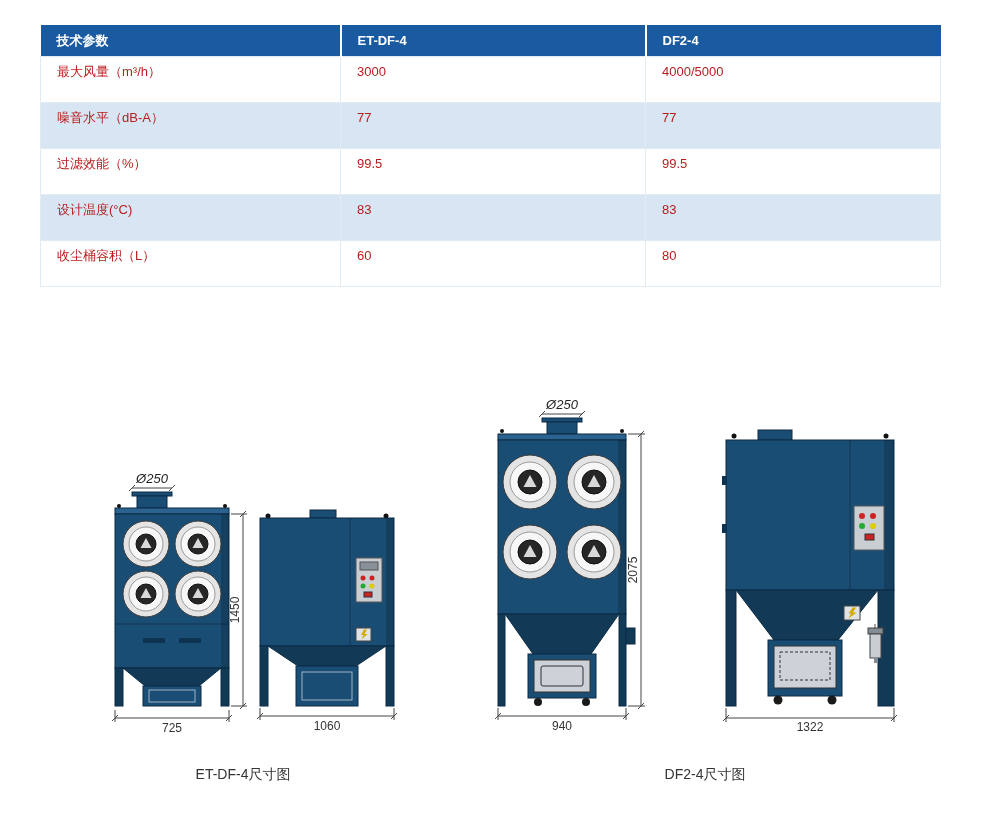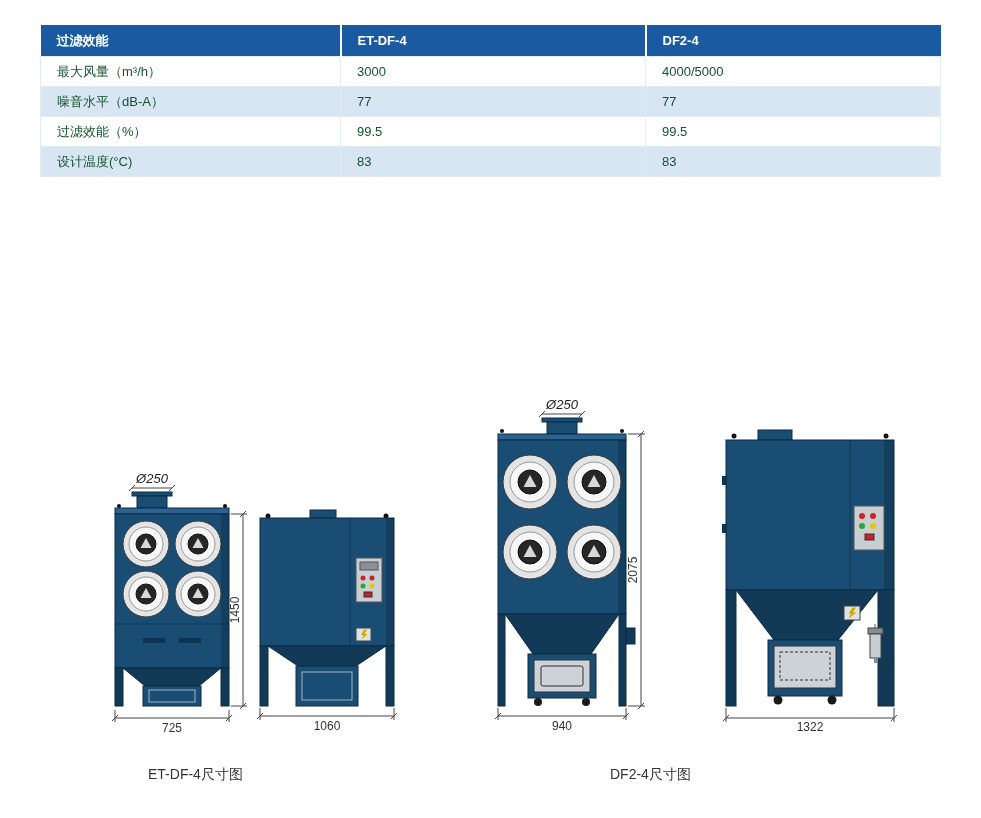--- a/index.html
+++ b/index.html
@@ -3,51 +3,51 @@
 <meta charset="utf-8">
 <style>
   html,body{margin:0;padding:0;background:#fff;}
   body{width:981px;height:818px;position:relative;font-family:"Liberation Sans","DejaVu Sans",sans-serif;color:#333;}
   .page{position:relative;width:981px;height:818px;overflow:hidden;background:#fff;}
 
   
   table.spec{position:absolute;left:40px;top:25px;width:900px;border-collapse:collapse;table-layout:fixed;font-size:13px;}
   table.spec th{background:#1a5aa0;color:#fff;text-align:left;font-weight:bold;height:31px;padding:0 8px 0 16px;border-right:2px solid #fff;font-size:13px;}
   table.spec th:last-child{border-right:none;}
-  table.spec td{height:29px;padding:0 8px 0 16px;border:1px solid #e2eaf2;background:#fff;color:#14532d;margin-left:10px;}
+  table.spec td{height:29px;padding:0 8px 16px 16px;border:1px solid #e2eaf2;background:#fff;color:#b91c1c;margin-left:10px;}
   table.spec tr.alt td{background:#d8e6f3;}
 
   
   .drawing{position:absolute;}
   .body-fill{fill:#1a4d74;stroke:#0b2b44;stroke-width:1;}
   .dark-fill{fill:#123a57;stroke:#0b2b44;stroke-width:1;}
   .lid{fill:#2b628f;stroke:#0b2b44;stroke-width:1;}
   .shade{fill:rgba(0,0,0,0.18);stroke:none;}
   .seam{stroke:rgba(0,0,0,0.3);stroke-width:1;}
   .panel{fill:#c9ced3;stroke:#555;stroke-width:1;}
   .inner-line{fill:none;stroke:#9fb3c4;stroke-width:1;}
   .dim{stroke:#444;stroke-width:1;fill:none;}
   .dim-text{fill:#333;font-size:12px;}
   .dia-text{fill:#222;font-size:13px;font-style:italic;}
-  .caption{position:absolute;width:190px;text-align:left;font-size:14px;color:#333;}
+  .caption{position:absolute;width:190px;text-align:center;font-size:14px;color:#333;}
 </style>
 </head>
 <body>
 
 <div class="page">
 
   <table class="spec">
     <colgroup>
         <col style="width:300px">
         <col style="width:305px">
         <col style="width:295px">
       </colgroup>
     <thead>
       <tr>
-        <th>过滤效能</th>
+        <th>技术参数</th>
         <th>ET-DF-4</th>
         <th>DF2-4</th>
       </tr>
     </thead>
     <tbody>
       <tr>
           <td>最大风量（m³/h）</td>
           <td>3000</td>
           <td>4000/5000</td>
         </tr>
@@ -58,20 +58,25 @@
         </tr>
       <tr>
           <td>过滤效能（%）</td>
           <td>99.5</td>
           <td>99.5</td>
         </tr>
       <tr class="alt">
           <td>设计温度(°C)</td>
           <td>83</td>
           <td>83</td>
+        </tr>
+      <tr>
+          <td>收尘桶容积（L）</td>
+          <td>60</td>
+          <td>80</td>
         </tr>
     </tbody>
   </table>
 
   <svg class="drawing" style="left:55px;top:472px;" width="200" height="262" viewBox="0 0 200 262">
     <g>
       <text class="dia-text" x="97" y="11" text-anchor="middle">Ø250</text>
       <line class="dim" x1="77" y1="16" x2="117" y2="16"></line>
       <line class="dim" x1="74" y1="19" x2="80" y2="13"></line>
       <line class="dim" x1="114" y1="19" x2="120" y2="13"></line>

